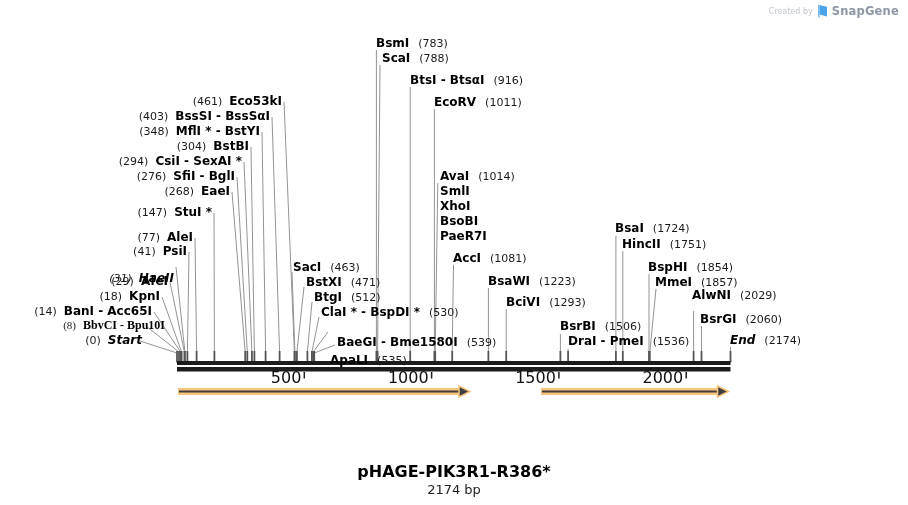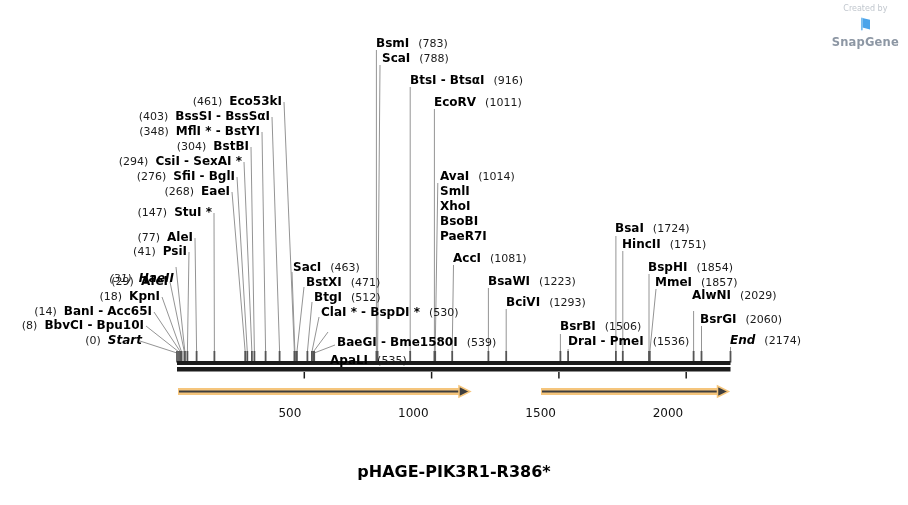--- a/index.html
+++ b/index.html
@@ -6,24 +6,24 @@
   .canvas{position:relative;width:908px;height:505px;background:#fff;overflow:hidden;
           font-family:"DejaVu Sans","Liberation Sans",sans-serif;}
   #mapsvg{position:absolute;left:0;top:0;}
   #labels{position:absolute;left:0;top:0;width:908px;height:505px;}
   .site-label{position:absolute;white-space:nowrap;color:#000;font-size:12px;font-weight:bold;line-height:13px;}
   .site-label .nm{font-weight:bold;}
   .site-label.it .nm{font-style:italic;}
   .site-label .ps{font-weight:normal;font-size:11px;color:#1a1a1a;}
   .site-label .ps.pre{margin-right:7px;}
   .site-label .ps.post{margin-left:9px;}
-  .ruler-label{position:absolute;font-size:12px;color:#111;line-height:13px;font-weight:normal;margin-top:36px;}
+  .ruler-label{position:absolute;font-size:16px;color:#111;line-height:13px;font-weight:normal;}
   .title-name{position:absolute;left:0;right:0;top:462px;text-align:center;font-size:16px;font-weight:bold;color:#000;}
   .title-bp{position:absolute;left:0;right:0;top:482px;text-align:center;font-size:13px;color:#222;}
-  .attribution{position:absolute;top:4px;right:9px;display:flex;align-items:center;gap:4px;flex-direction:column;}
+  .attribution{position:absolute;top:4px;right:9px;display:flex;align-items:center;gap:4px;}
   .created-by{font-size:8px;color:#c1c7ce;}
   .brand{font-size:11.5px;color:#8d97a4;font-weight:600;letter-spacing:0.2px;}
 </style>
 </head>
 <body>
 
 <div class="canvas">
   <svg id="mapsvg" width="908" height="505">
       <polyline points="284,102 294.4,352" fill="none" stroke="#949494" stroke-width="1"></polyline>
       <line x1="294.4" y1="351" x2="294.4" y2="362.5" stroke="#555555" stroke-width="1.8"></line>
@@ -128,21 +128,21 @@
       <div class="site-label" style="right: 666px; top: 155px;"><span class="ps pre">(294)</span><span class="nm">CsiI - SexAI *</span></div>
       <div class="site-label" style="right: 673px; top: 170px;"><span class="ps pre">(276)</span><span class="nm">SfiI - BglI</span></div>
       <div class="site-label" style="right: 678px; top: 185px;"><span class="ps pre">(268)</span><span class="nm">EaeI</span></div>
       <div class="site-label" style="right: 696px; top: 206px;"><span class="ps pre">(147)</span><span class="nm">StuI *</span></div>
       <div class="site-label" style="right: 715px; top: 231px;"><span class="ps pre">(77)</span><span class="nm">AleI</span></div>
       <div class="site-label" style="right: 721px; top: 245px;"><span class="ps pre">(41)</span><span class="nm">PsiI</span></div>
       <div class="site-label" style="right: 734px; top: 272px; font-style: italic;"><span class="ps pre">(31)</span><span class="nm">HaeII</span></div>
       <div class="site-label" style="right: 740px; top: 275px;"><span class="ps pre">(29)</span><span class="nm">AfeI</span></div>
       <div class="site-label" style="right: 748px; top: 290px;"><span class="ps pre">(18)</span><span class="nm">KpnI</span></div>
       <div class="site-label" style="right: 756px; top: 305px;"><span class="ps pre">(14)</span><span class="nm">BanI - Acc65I</span></div>
-      <div class="site-label" style="right: 764px; top: 319px;"><span class="ps pre">(8)</span><span class="nm">BbvCI - Bpu10I</span></div>
+      <div class="site-label" style="right: 743px; top: 319px; font-family: Liberation Serif, serif;"><span class="ps pre">(8)</span><span class="nm">BbvCI - Bpu10I</span></div>
       <div class="site-label it" style="right: 766px; top: 334px;"><span class="ps pre">(0)</span><span class="nm">Start</span></div>
       <div class="site-label" style="left: 293px; top: 261px;"><span class="nm">SacI</span><span class="ps post">(463)</span></div>
       <div class="site-label" style="left: 306px; top: 276px;"><span class="nm">BstXI</span><span class="ps post">(471)</span></div>
       <div class="site-label" style="left: 314px; top: 291px;"><span class="nm">BtgI</span><span class="ps post">(512)</span></div>
       <div class="site-label" style="left: 321px; top: 306px;"><span class="nm">ClaI * - BspDI *</span><span class="ps post">(530)</span></div>
       <div class="site-label" style="left: 330px; top: 321px; margin-top: 33px;"><span class="nm">ApaLI</span><span class="ps post">(535)</span></div>
       <div class="site-label" style="left: 337px; top: 336px;"><span class="nm">BaeGI - Bme1580I</span><span class="ps post">(539)</span></div>
       <div class="site-label" style="left: 376px; top: 37px;"><span class="nm">BsmI</span><span class="ps post">(783)</span></div>
       <div class="site-label" style="left: 382px; top: 52px;"><span class="nm">ScaI</span><span class="ps post">(788)</span></div>
       <div class="site-label" style="left: 410px; top: 74px;"><span class="nm">BtsI - BtsαI</span><span class="ps post">(916)</span></div>
@@ -169,13 +169,14 @@
   <div class="attribution">
     <span class="created-by">Created by</span>
     <svg width="11" height="14" viewBox="0 0 11 14">
       <path d="M2.4 1 L10 2.8 L10 12.6 L2.4 10.4 Z" fill="#4BA4EA"></path>
       <rect x="1" y="0.6" width="1.7" height="13" rx="0.8" fill="#79BDF0"></rect>
     </svg>
     <span class="brand">SnapGene</span>
   </div>
 
   <div class="title-name">pHAGE-PIK3R1-R386*</div>
+  <div class="title-bp">2174 bp</div>
 </div>
 
 </body></html>

